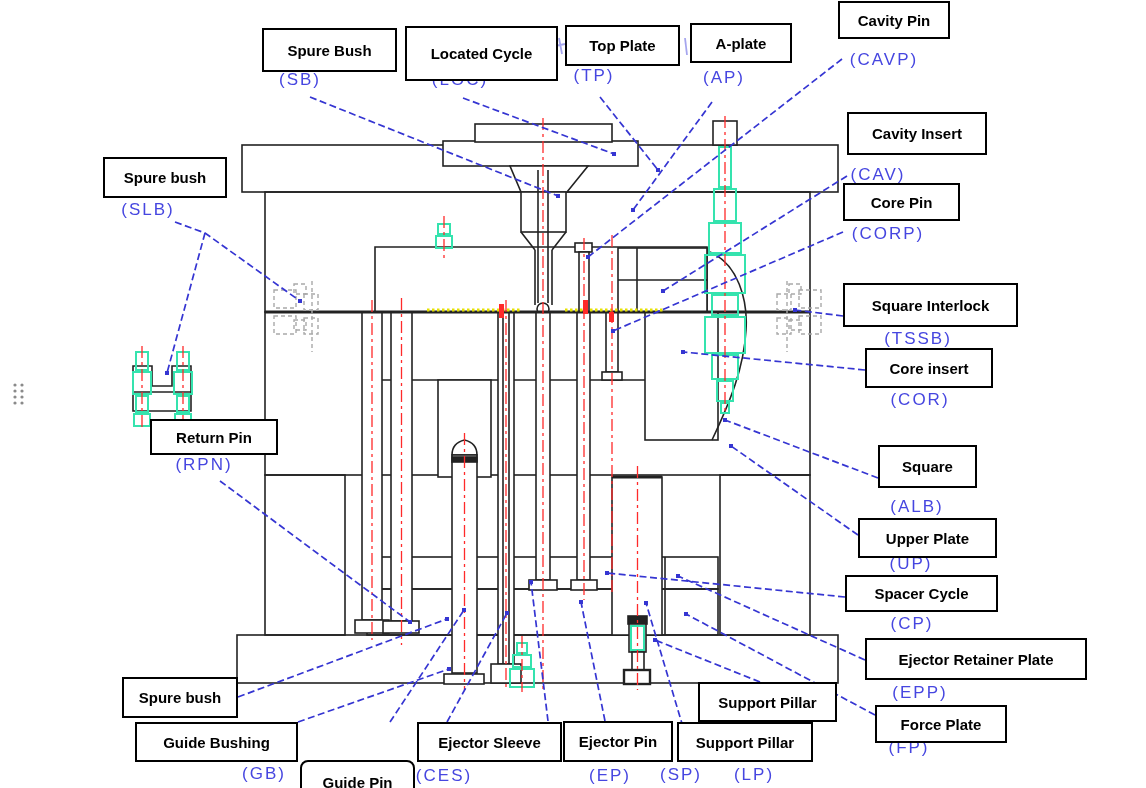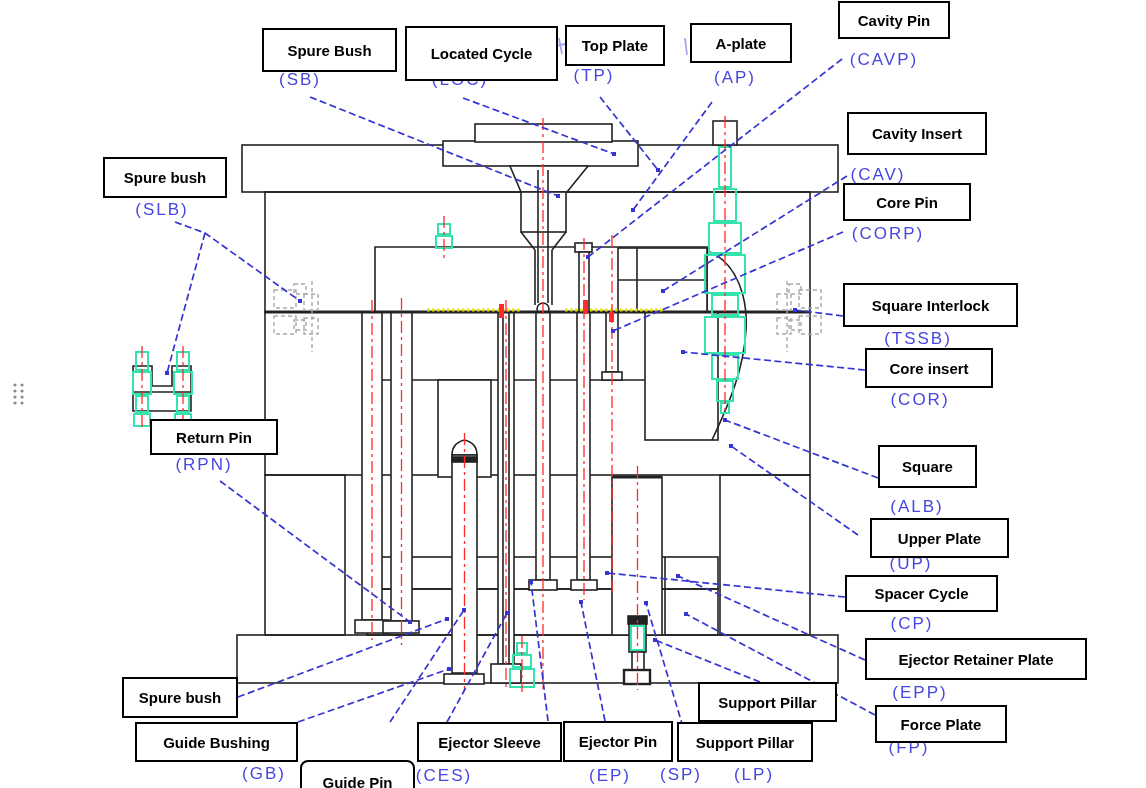--- a/index.html
+++ b/index.html
@@ -236,53 +236,53 @@
 
   <div id="labels-layer">
       <div class="plabel" style="left: 262px; top: 28px; width: 135px; height: 44px;">
         <span>Spure Bush</span>
       </div>
       <div class="pcode" style="left: 300px; top: 80px;">(SB)</div>
       <div class="plabel" style="left: 405px; top: 26px; width: 153px; height: 55px;">
         <span>Located Cycle</span>
       </div>
       <div class="pcode" style="left: 452px; top: 80px; margin-left: 8px;">(LOC)</div>
-      <div class="plabel" style="left: 565px; top: 25px; width: 100px; height: 41px;">
+      <div class="plabel" style="left: 565px; top: 25px; width: 115px; height: 41px;">
         <span>Top Plate</span>
       </div>
       <div class="pcode" style="left: 594px; top: 76px;">(TP)</div>
       <div class="plabel" style="left: 690px; top: 23px; width: 102px; height: 40px;">
         <span>A-plate</span>
       </div>
-      <div class="pcode" style="left: 724px; top: 78px; margin-left: 11px;">(AP)</div>
+      <div class="pcode" style="left: 724px; top: 78px;">(AP)</div>
       <div class="plabel" style="left: 838px; top: 1px; width: 112px; height: 38px;">
         <span>Cavity Pin</span>
       </div>
       <div class="pcode" style="left: 884px; top: 60px;">(CAVP)</div>
       <div class="plabel" style="left: 847px; top: 112px; width: 140px; height: 43px;">
         <span>Cavity Insert</span>
       </div>
       <div class="pcode" style="left: 878px; top: 175px;">(CAV)</div>
-      <div class="plabel" style="left: 843px; top: 183px; width: 128px; height: 38px;">
+      <div class="plabel" style="left: 843px; top: 183px; width: 117px; height: 38px;">
         <span>Core Pin</span>
       </div>
       <div class="pcode" style="left: 888px; top: 234px;">(CORP)</div>
       <div class="plabel" style="left: 843px; top: 283px; width: 175px; height: 44px;">
         <span>Square Interlock</span>
       </div>
       <div class="pcode" style="left: 918px; top: 339px;">(TSSB)</div>
       <div class="plabel" style="left: 865px; top: 348px; width: 128px; height: 40px;">
         <span>Core insert</span>
       </div>
       <div class="pcode" style="left: 920px; top: 400px;">(COR)</div>
       <div class="plabel" style="left: 878px; top: 445px; width: 99px; height: 43px;">
         <span>Square</span>
       </div>
       <div class="pcode" style="left: 917px; top: 507px;">(ALB)</div>
-      <div class="plabel" style="left: 858px; top: 518px; width: 139px; height: 40px; margin-left: 12px;">
+      <div class="plabel" style="left: 858px; top: 518px; width: 139px; height: 40px;">
         <span>Upper Plate</span>
       </div>
       <div class="pcode" style="left: 911px; top: 564px;">(UP)</div>
       <div class="plabel" style="left: 845px; top: 575px; width: 153px; height: 37px;">
         <span>Spacer Cycle</span>
       </div>
       <div class="pcode" style="left: 912px; top: 624px;">(CP)</div>
       <div class="plabel" style="left: 865px; top: 638px; width: 222px; height: 42px;">
         <span>Ejector Retainer Plate</span>
       </div>
@@ -314,19 +314,19 @@
       <div class="plabel" style="left: 135px; top: 722px; width: 163px; height: 40px;">
         <span>Guide Bushing</span>
       </div>
       <div class="pcode" style="left: 264px; top: 774px;">(GB)</div>
       <div class="plabel" style="left: 122px; top: 677px; width: 116px; height: 41px;">
         <span>Spure bush</span>
       </div>
       <div class="plabel" style="left: 103px; top: 157px; width: 124px; height: 41px;">
         <span>Spure bush</span>
       </div>
-      <div class="pcode" style="left: 162px; top: 210px; text-align: center;">(SLB)</div>
+      <div class="pcode" style="left: 148px; top: 210px; text-align: center;">(SLB)</div>
       <div class="plabel" style="left: 150px; top: 419px; width: 128px; height: 36px;">
         <span>Return Pin</span>
       </div>
       <div class="pcode" style="left: 204px; top: 465px;">(RPN)</div>
     </div>
 </div>
 
 </body></html>

